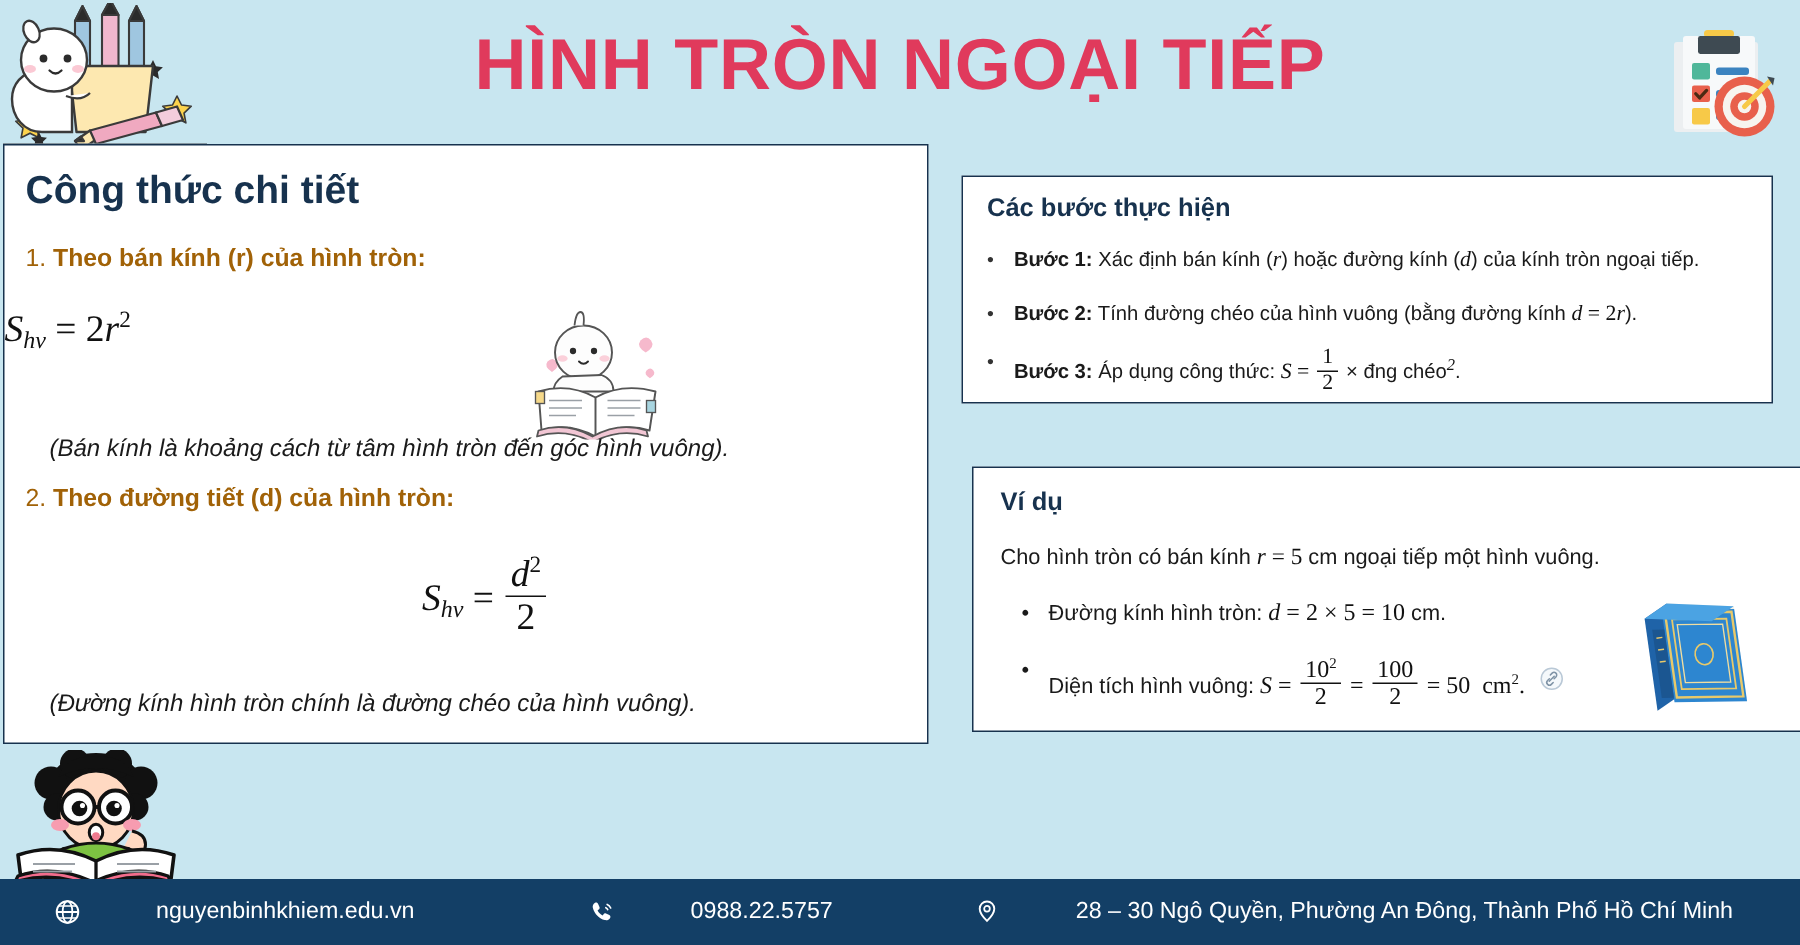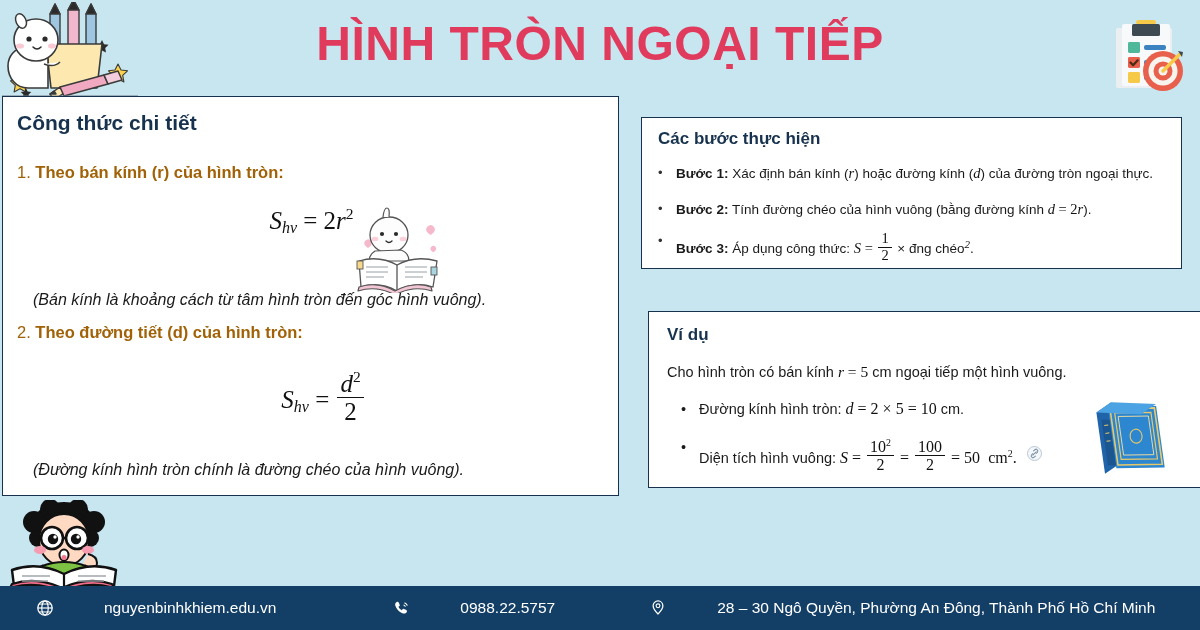--- a/index.html
+++ b/index.html
@@ -34,21 +34,21 @@
     background: #ffffff;
     border: 1.5px solid #17324e;
   }
   #left-panel  { left: 2px;   top: 96px;  width: 617px; height: 400px; }
   #steps-panel { left: 641px; top: 117px; width: 541px; height: 152px; }
   #example-panel { left: 648px; top: 311px; width: 603px; height: 177px; }
 
   
   .lp-head {
     position: absolute; left: 14px; top: 14px;
-    font-size: 21px; font-weight: bold; color: #17324e;
+    font-size: 26px; font-weight: bold; color: #17324e;
   }
   .lp-item {
     position: absolute; left: 14px;
     font-size: 16.5px; color: #a16207;
   }
   .lp-item .num { font-weight: normal; }
   .lp-item .txt { font-weight: bold; }
   #lp-item-1 { top: 66px; }
   #lp-item-2 { top: 226px; }
 
@@ -81,21 +81,21 @@
     text-align: center;
     font-style: normal;
     line-height: 1.08;
     margin: 0 2px;
   }
   .frac .nm { display: block; padding: 0 3px; }
   .frac .dn { display: block; padding: 0 3px; border-top: 1.3px solid #111; }
 
   #formula-1 {
     position: absolute; left: 0; width: 617px; top: 108px;
-    text-align: center; font-size: 25px;
+    font-size: 25px;
   }
   #formula-2 {
     position: absolute; left: 0; width: 617px; top: 272px;
     text-align: center; font-size: 25px; padding-left: 24px;
   }
 
   
   .box-head {
     position: absolute; left: 16px; top: 11px;
     font-size: 17px; font-weight: bold; color: #17324e;
@@ -297,21 +297,21 @@
     <div class="lp-note" id="lp-note-2">(Đường kính hình tròn chính là đường chéo của hình vuông).</div>
   </div>
 
   <div class="panel" id="steps-panel">
     <div class="box-head">Các bước thực hiện</div>
 
     <div class="bullet-row" id="step-1">
       <span class="dot">•</span>
       <span class="body">
         <b>Bước 1:</b>
-        <span>Xác định bán kính (</span><span class="math mvar">r</span><span>) hoặc đường kính (</span><span class="math mvar">d</span><span>) của đường tròn ngoại thực.</span>
+        <span>Xác định bán kính (</span><span class="math mvar">r</span><span>) hoặc đường kính (</span><span class="math mvar">d</span><span>) của kính tròn ngoại tiếp.</span>
       </span>
     </div>
 
     <div class="bullet-row" id="step-2">
       <span class="dot">•</span>
       <span class="body">
         <b>Bước 2:</b>
         <span>Tính đường chéo của hình vuông (bằng đường kính </span><span class="math"><span class="mvar">d</span><span class="up"> = 2</span><span class="mvar">r</span></span><span>).</span>
       </span>
     </div>

